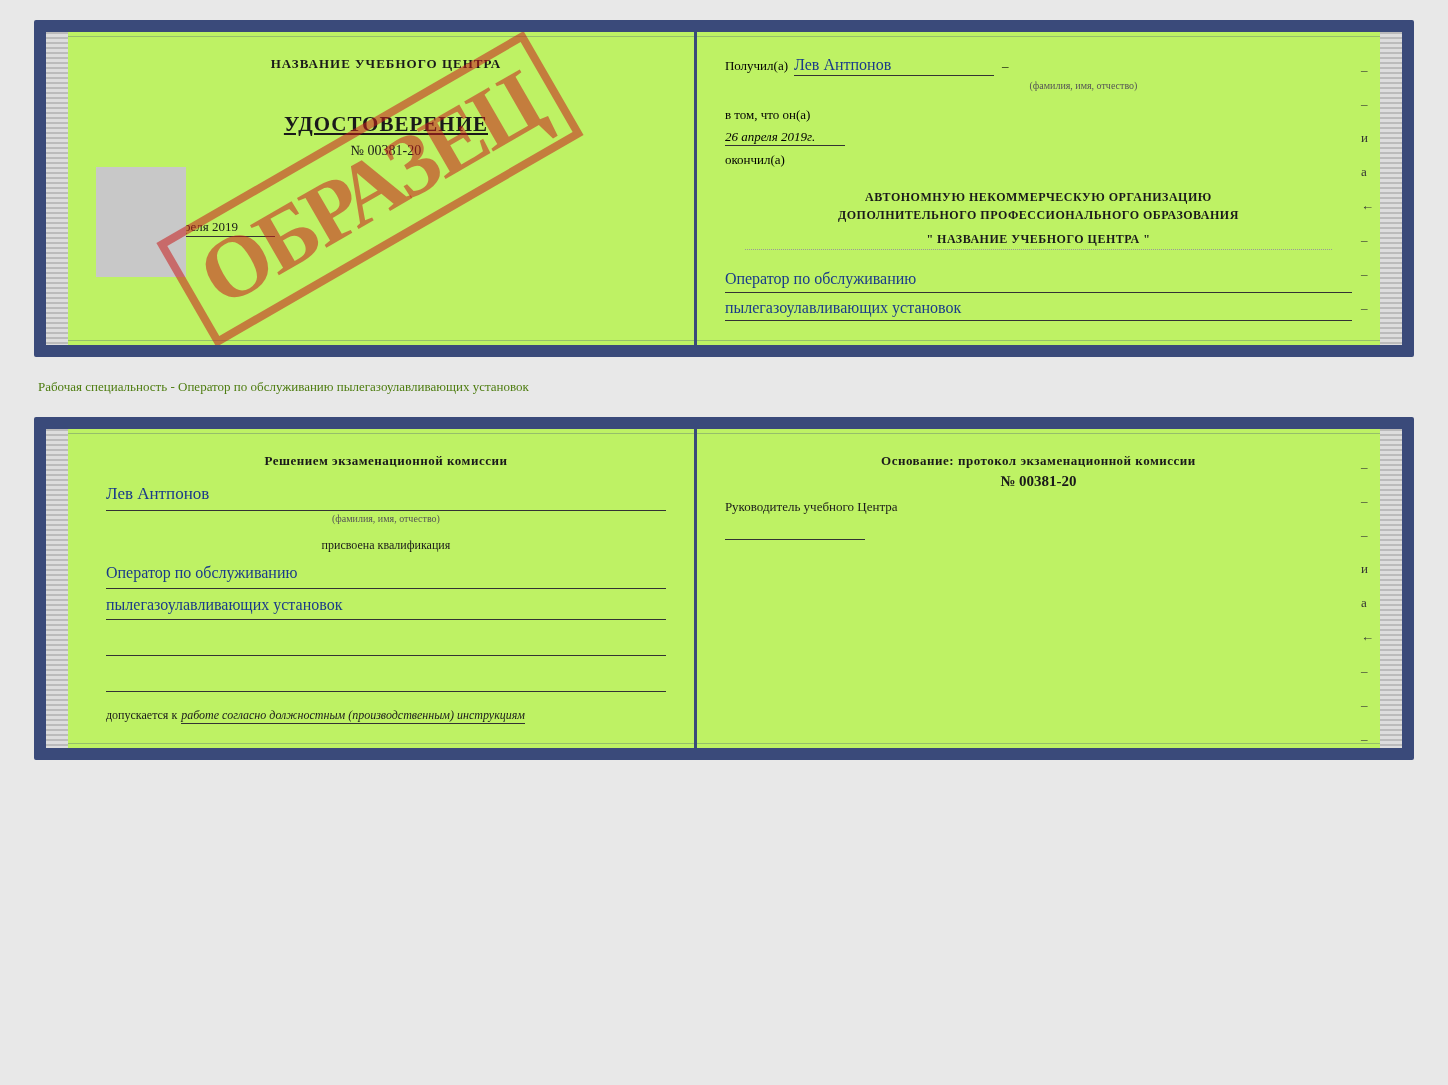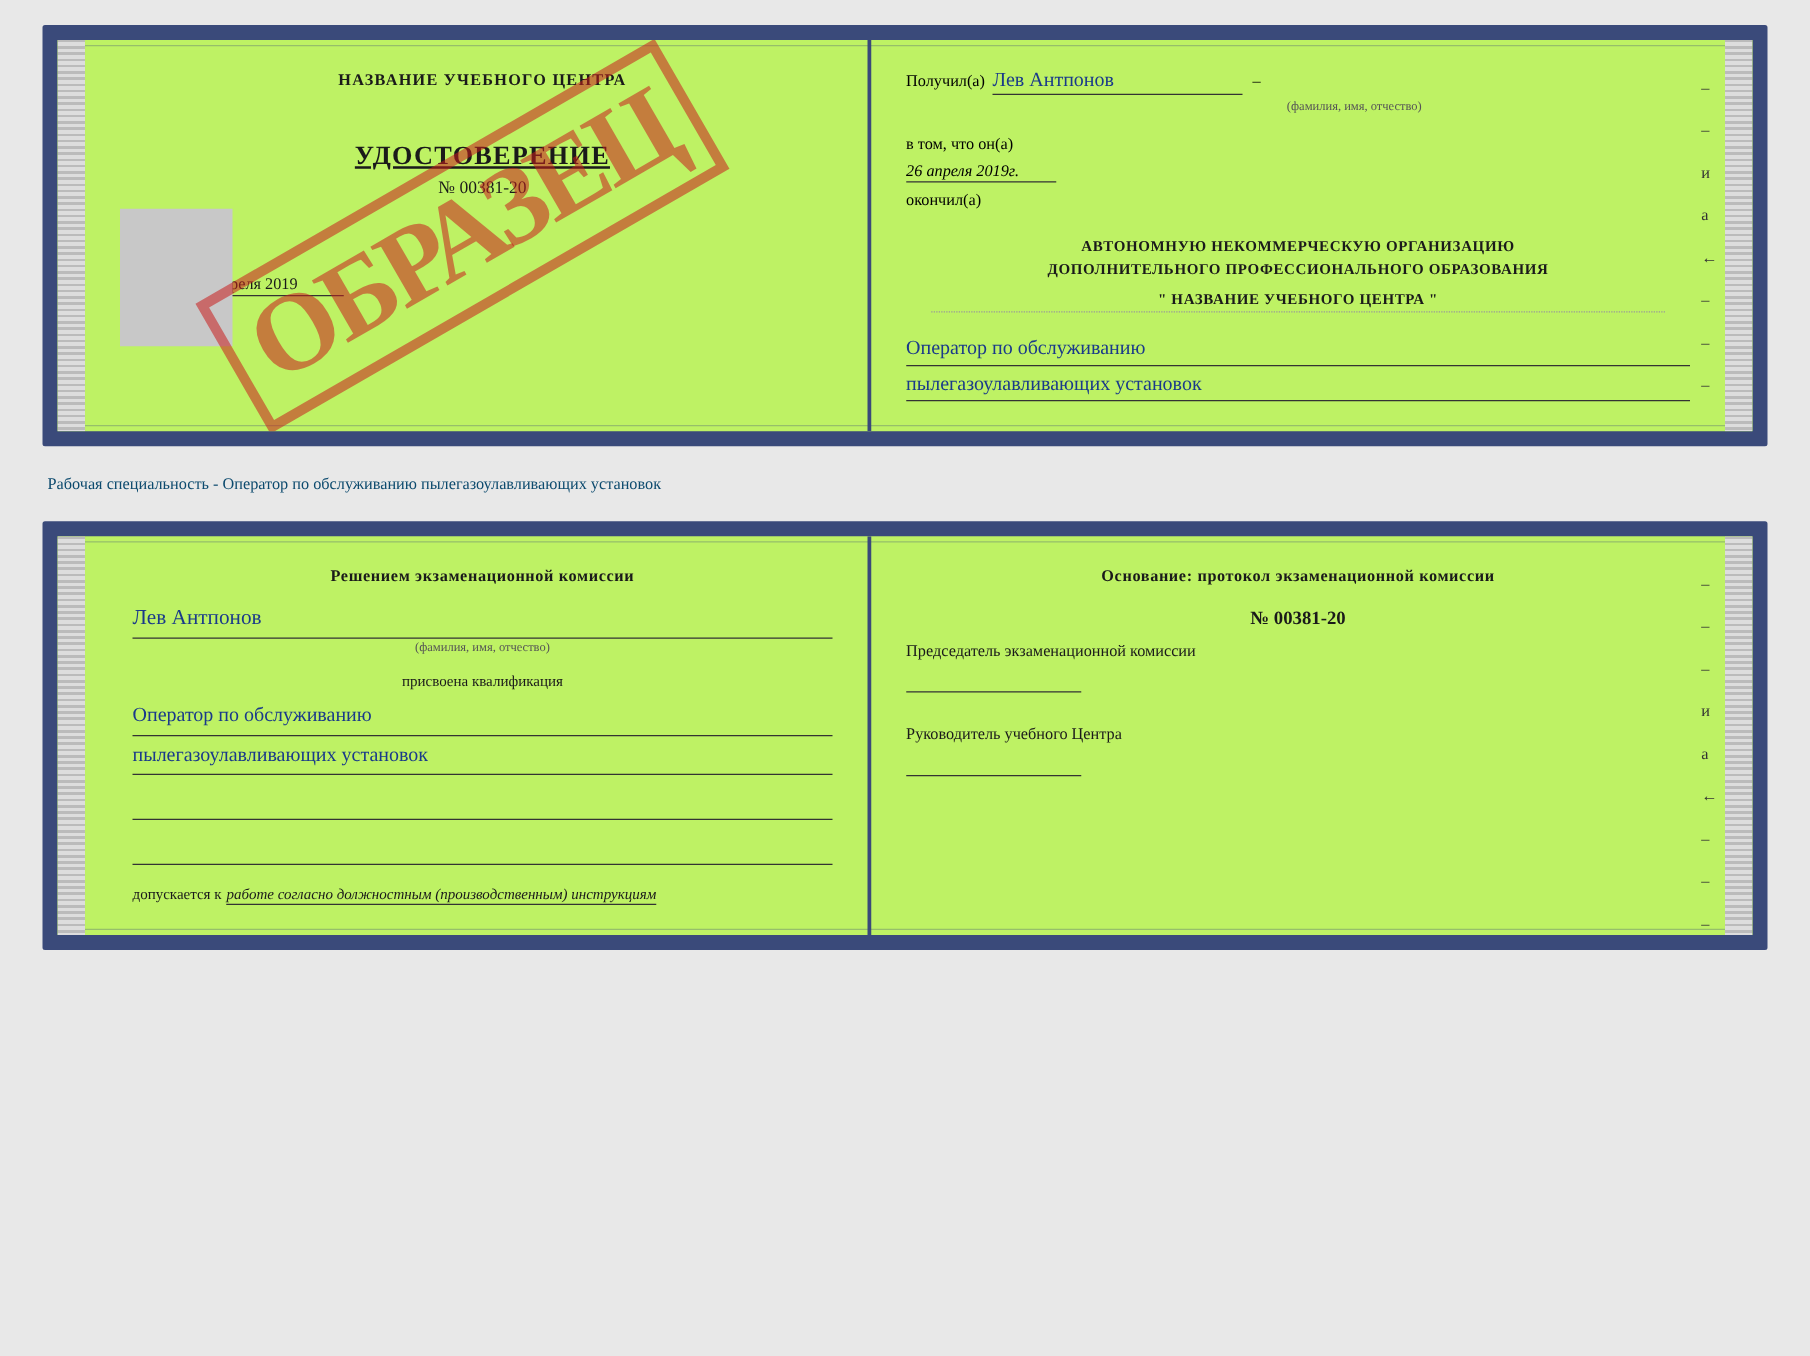--- a/index.html
+++ b/index.html
@@ -235,21 +235,21 @@
       font-family: 'Segoe Script', cursive, 'Times New Roman';
       border-bottom: 1px solid #333;
       display: block;
       line-height: 1.6;
     }
 
     
     .separator-row {
       width: 1380px;
       font-size: 13px;
-      color: #0c4a6e;
+      color: #4d7c0f;
       padding: 6px 4px;
       text-align: left;
     }
 
     
     .qual-left .section-title {
       font-size: 13px;
       text-align: center;
       font-weight: bold;
       letter-spacing: 0.5px;
@@ -314,21 +314,21 @@
       font-size: 12px;
     }
 
     
     .basis-label {
       font-size: 13px;
       text-align: center;
       font-weight: bold;
       letter-spacing: 0.5px;
       color: #1a1a1a;
-      margin-bottom: 18px;
+      margin-bottom: 4px;
     }
 
     .protocol-number {
       font-size: 15px;
       font-weight: bold;
       text-align: center;
       color: #1a1a1a;
       margin-bottom: 8px;
     }
 
@@ -488,24 +488,20 @@
       </div>
     </div>
   </div>
 
   <div class="doc-right" style="padding-right:50px;">
     <div class="basis-label">Основание: протокол экзаменационной комиссии</div>
 
     <div class="protocol-number">№  00381-20</div>
 
 
-    <div style="margin-bottom:24px;">
-      <div class="sign-label">Председатель экзаменационной комиссии</div>
-      <span class="sign-line"></span>
-    </div>
 
     <div>
       <div class="sign-label">Руководитель учебного Центра</div>
       <span class="sign-line"></span>
     </div>
 
     <div class="dash-items">
       <span class="dash-item">–</span>
       <span class="dash-item">–</span>
       <span class="dash-item">–</span>

